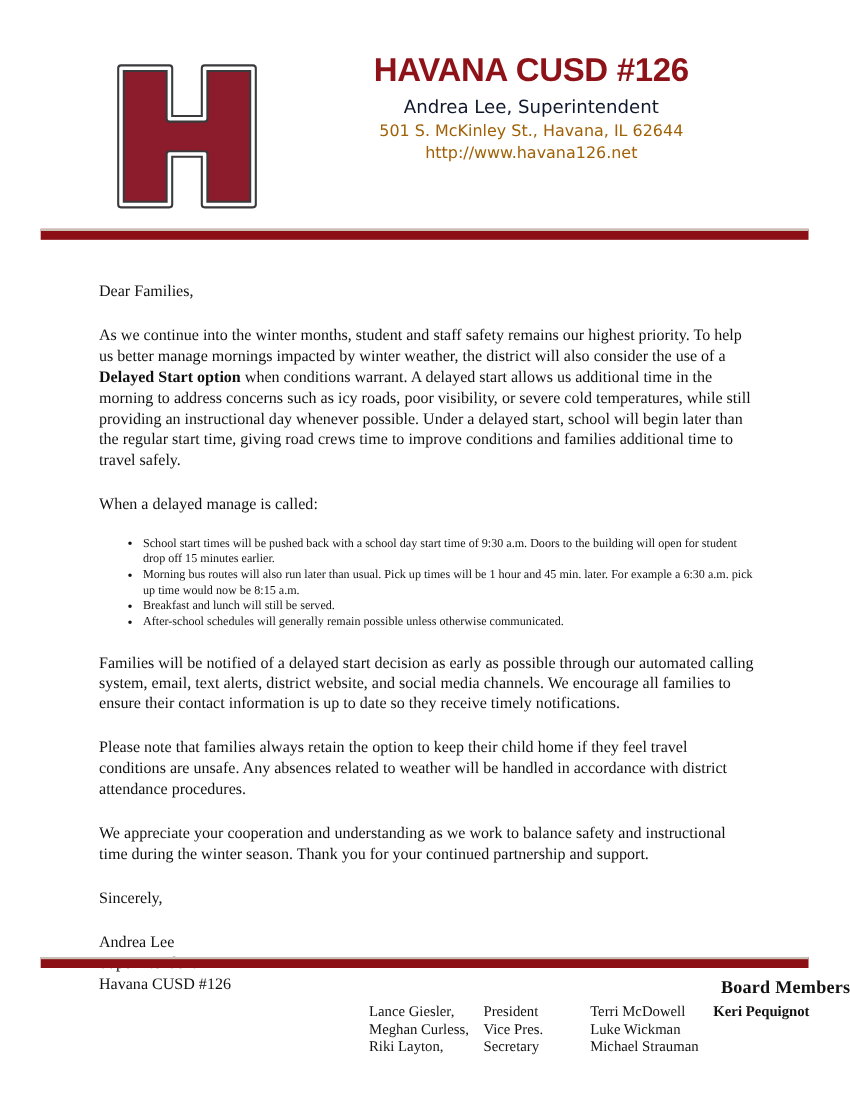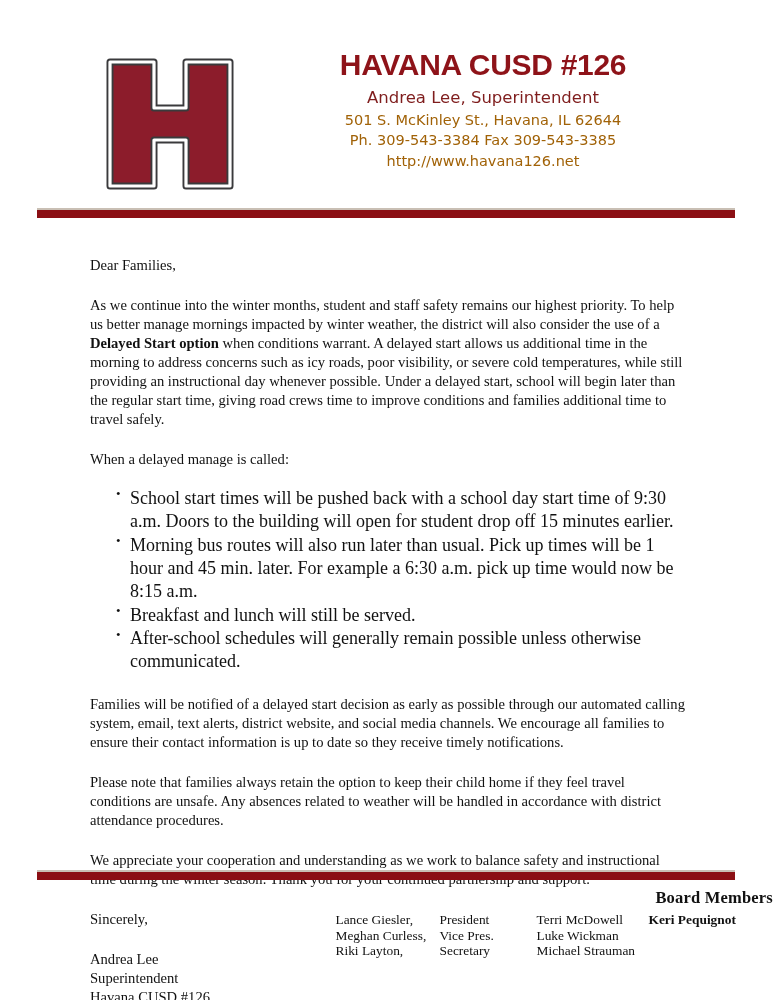--- a/index.html
+++ b/index.html
@@ -47,21 +47,21 @@
     font-size: 30px;
     letter-spacing: -0.3px;
     color: #8E1319;
     line-height: 1.12;
     margin: 0 0 5px 0;
     white-space: nowrap;
   }
   .super-line {
     font-family: "DejaVu Sans", "Liberation Sans", sans-serif;
     font-size: 16.5px;
-    color: #7f1d1d;
+    color: #0f172a;
     line-height: 1.28;
     margin: 0 0 2px 0;
   }
   .addr-line {
     font-family: "DejaVu Sans", "Liberation Sans", sans-serif;
     font-size: 14.5px;
     color: #a16207;
     line-height: 1.42;
     margin: 0;
   }
@@ -95,21 +95,21 @@
   .gap-md { height: 18px; }
 
   ul.bullets {
     list-style: none;
     margin: 0;
     padding: 0;
   }
   ul.bullets li {
     position: relative;
     padding-left: 40px;
-    font-size: 18px;
+    font-size: 11px;
     line-height: 1.30;
     margin: 0;
   }
   ul.bullets li::before {
     content: "\2022";
     position: absolute;
     left: 26px;
     top: -0.5px;
     font-size: 13px;
   }
@@ -164,21 +164,20 @@
       <path d="M6 6 H50 V52 H82 V6 H126 V130 H82 V84 H50 V130 H6 Z" fill="#8C1C2B" stroke="#3a3a3c" stroke-width="7" stroke-linejoin="round"></path>
 
       <path d="M6 6 H50 V52 H82 V6 H126 V130 H82 V84 H50 V130 H6 Z" fill="none" stroke="#ffffff" stroke-width="3.2" stroke-linejoin="round"></path>
     </svg>
   </div>
 
   <div class="masthead">
     <div class="district-name">HAVANA CUSD #126</div>
     <div class="super-line">Andrea Lee, Superintendent</div>
     <div class="addr-line">501 S. McKinley St., Havana, IL 62644</div>
-    <div class="addr-line">Ph. 309-543-3384   Fax 309-543-3385</div>
     <div class="addr-line">http://www.havana126.net</div>
   </div>
 </div>
 
 <div class="rule rule-top"></div>
 
 <div class="letter">
 
   <p>Dear Families,</p>
 

